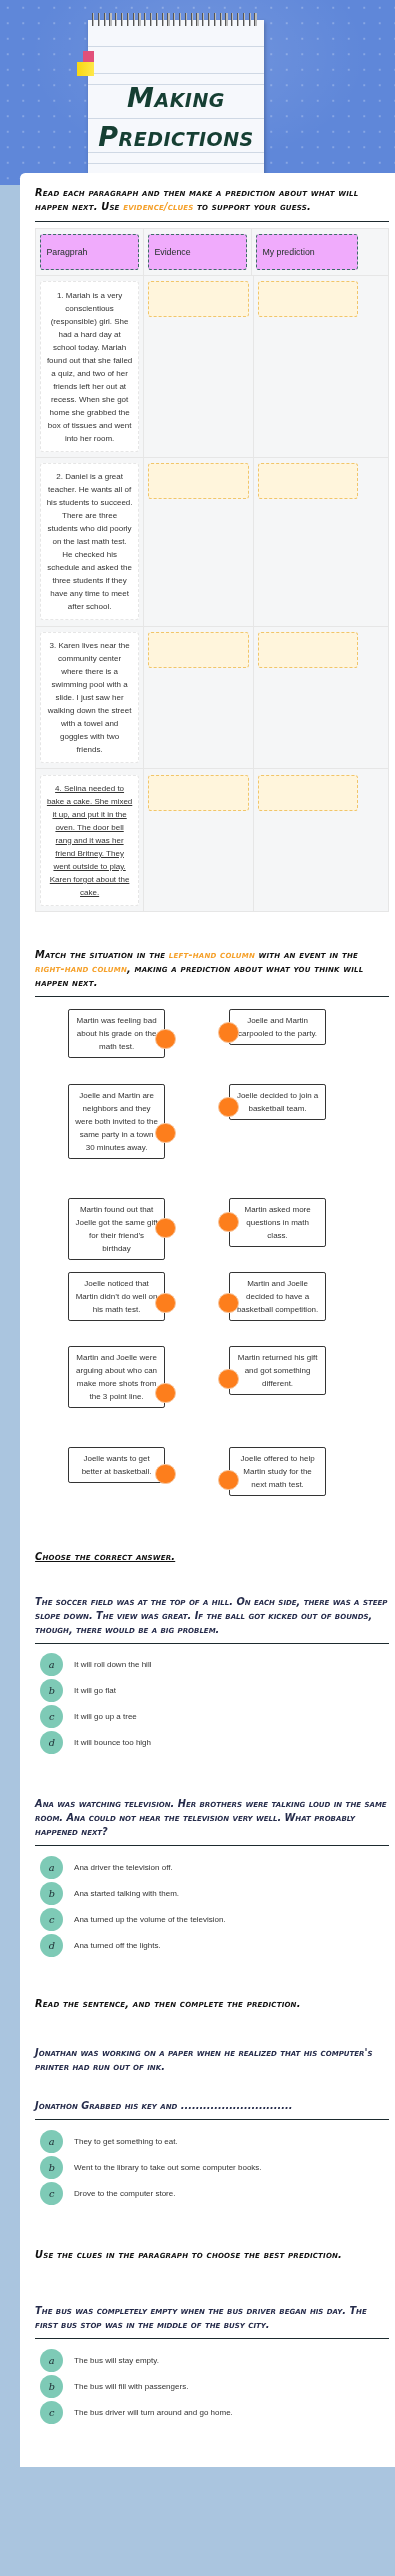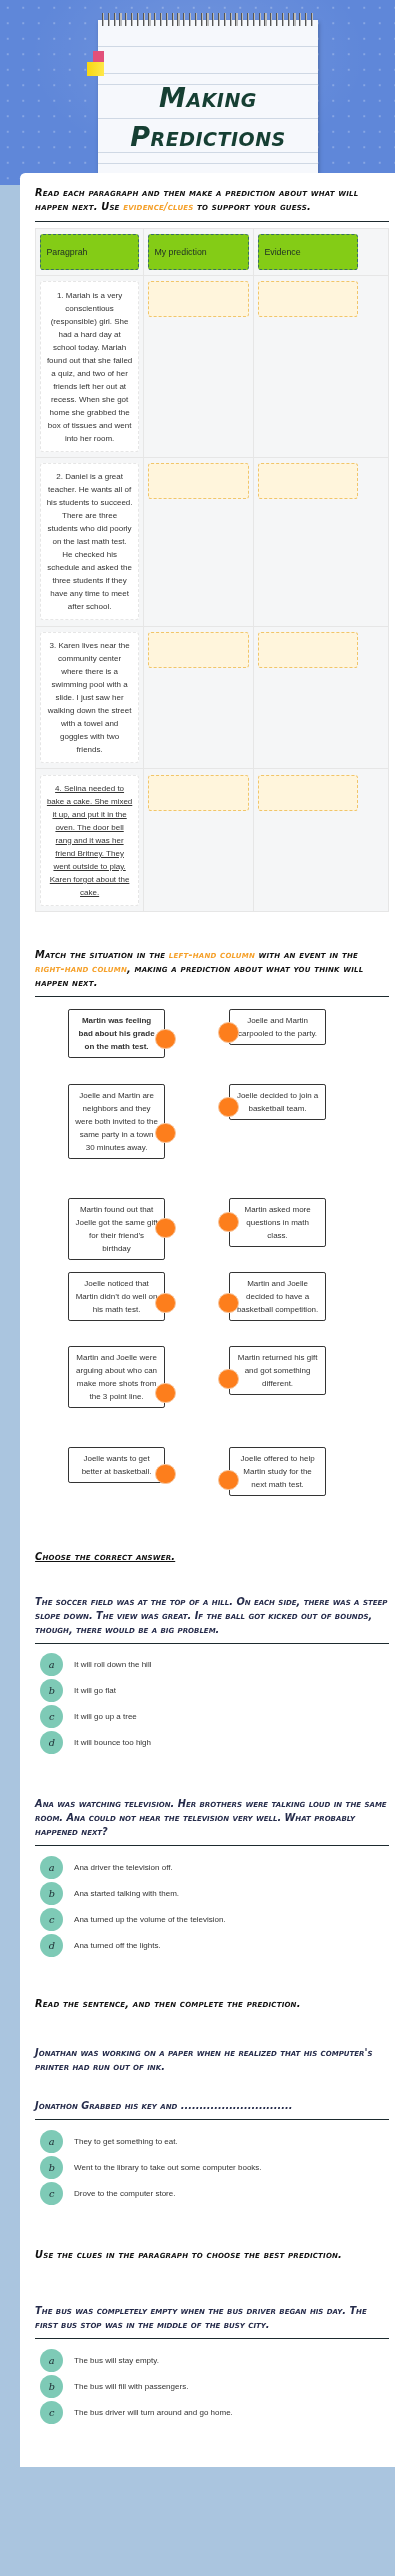--- a/index.html
+++ b/index.html
@@ -13,21 +13,21 @@
   }
   .hero {
     position: absolute; left: 0; top: 0; width: 396px; height: 185px;
     background-color: #5f87d9;
     background-image: radial-gradient(ellipse at 50% 30%, rgba(255,255,255,0.12), rgba(255,255,255,0) 60%),
       radial-gradient(circle, rgba(255,255,255,0.25) 0.8px, transparent 1px);
     background-size: 100% 100%, 15.5px 15.5px;
     overflow: hidden;
   }
   .notebook {
-    position: absolute; left: 98px; top: 19.6px; width: 220px; height: 219px;
+    position: absolute; left: 88px; top: 19.6px; width: 176px; height: 219px;
     background: #f6f8fc;
     box-shadow: 1px 1.5px 4.1px rgba(0,0,0,0.25);
     background-image: repeating-linear-gradient(to bottom, transparent 0, transparent 10.8px, #cfd8e4 10.8px, #cfd8e4 11.3px);
     background-position: 0 31px;
   }
   .spiral {
     position: absolute; left: 4.1px; right: 4.1px; top: -6.2px; height: 12.4px;
     background-image: repeating-linear-gradient(to right, #555 0, #555 1px, #bbb 1px, #bbb 2.1px, transparent 2.1px, transparent 5.8px);
   }
   .tab { position: absolute; width: 11.3px; }
@@ -59,21 +59,21 @@
   .accent { color: #f5a02a; }
   .rule { height: 1px; background: #1d2a2e; margin-top: 6.2px; }
   
   .pred-table { margin-top: 6.2px; border: 0.5px solid #e6e6e6; background: #f5f6f7; }
   .pred-row { display: flex; border-bottom: 0.5px solid #e6e6e6; }
   .pred-row:last-child { border-bottom: none; text-decoration: underline; }
   .pred-cell { padding: 5.2px 4.1px; border-right: 0.5px solid #e6e6e6; }
   .pred-cell:last-child { border-right: none; }
   .c1 { width: 108px; } .c2 { width: 110px; } .c3 { width: 108px; }
   .hdr-box {
-    background: #84cc16; border: 1px dashed #3b6e66; border-radius: 3.1px;
+    background: #f0abfc; border: 1px dashed #3b6e66; border-radius: 3.1px;
     height: 36px; display: flex; align-items: center; padding-left: 5.2px;
     font-size: 8.8px; color: #1e2d24;
   }
   .para-box {
     background: #fff; border: 1px dashed #e6e6e6; border-radius: 3.1px;
     padding: 6.2px 5.2px; text-align: center; font-size: 8px; line-height: 13px; color: #333;
   }
   .drop-box {
     background: #fff5dc; border: 1px dashed #f1c56a; border-radius: 3.1px; height: 36px;
   }
@@ -127,25 +127,25 @@
   <div class="section-title" style="margin-top:0;">
     <span>Read each paragraph and then make a prediction about what will happen next. Use </span><span class="accent">evidence/clues</span><span> to support your guess.</span>
   </div>
   <div class="rule"></div>
 
   <div class="pred-table">
     <div class="pred-row">
       <div class="pred-cell c1">
           <div class="hdr-box">Paragprah</div>
         </div>
+      <div class="pred-cell c3">
+          <div class="hdr-box">Evidence</div>
+        </div>
       <div class="pred-cell c2">
           <div class="hdr-box">My prediction</div>
-        </div>
-      <div class="pred-cell c3">
-          <div class="hdr-box">Evidence</div>
         </div>
     </div>
     <div class="pred-row">
       <div class="pred-cell c1">
           <div class="para-box">1. Mariah is a very conscientious (responsible) girl. She had a hard day at school today. Mariah found out that she failed a quiz, and two of her friends left her out at recess. When she got home she grabbed the box of tissues and went into her room.</div>
         </div>
       <div class="pred-cell c2">
           <div class="drop-box"></div>
         </div>
       <div class="pred-cell c3">
@@ -187,21 +187,21 @@
     </div>
   </div>
 
   <div class="section-title" style="margin-top:36px;">
     <span>Match  the situation in the </span><span class="accent">left-hand column</span><span> with an event in the </span><span class="accent">right-hand column</span><span>, making a prediction about what you think  will happen next.</span>
   </div>
   <div class="rule"></div>
 
   <div class="match-wrap">
 
-    <div class="m-box" style="left:33px; top:6.2px;font-weight:bold;">Martin was feeling bad about his grade on the math test.</div>
+    <div class="m-box" style="left:33px; top:6.2px;">Martin was feeling bad about his grade on the math test.</div>
     <div class="m-dot" style="left:120px; top:26px;"></div>
 
     <div class="m-box" style="left:33px; top:81px;">Joelle and Martin are neighbors and they were both invited to the same party in a town 30 minutes away.</div>
     <div class="m-dot" style="left:120px; top:120px;"></div>
 
     <div class="m-box" style="left:33px; top:195px;">Martin found out that Joelle got the same gift for their friend’s birthday</div>
     <div class="m-dot" style="left:120px; top:215px;"></div>
 
     <div class="m-box" style="left:33px; top:269px;">Joelle noticed that Martin didn’t do well on his math test.</div>
     <div class="m-dot" style="left:120px; top:290px;"></div>

